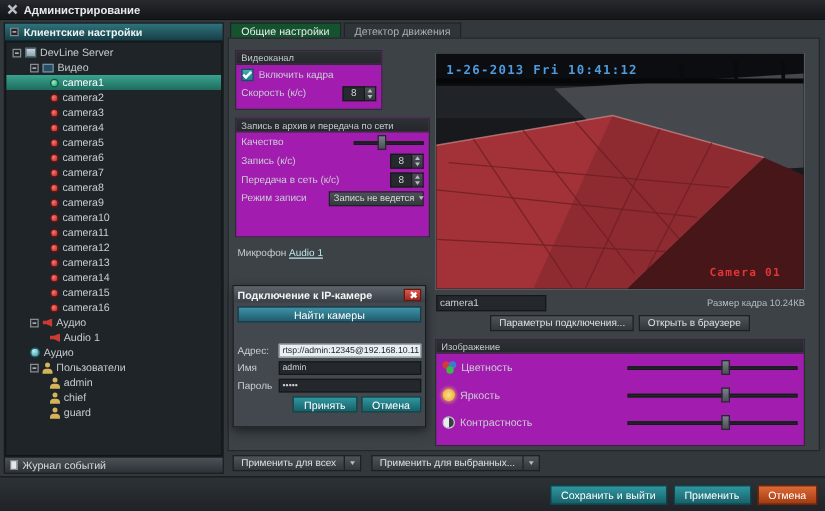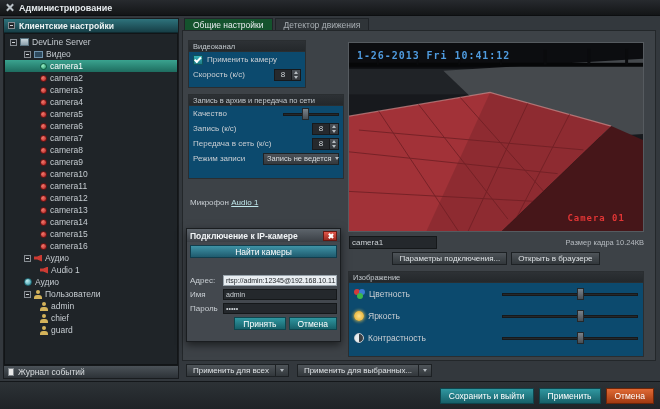--- a/index.html
+++ b/index.html
@@ -38,21 +38,21 @@
   .person-icon::after{content:'';position:absolute;bottom:0;left:0;width:8px;height:4px;border-radius:3px 3px 0 0;background:#d4b35a}
   .log-icon{width:6px;height:8px;flex:none;background:#e8e8e8;border:1px solid #7d8setting287;border:1px solid #81878c}
 
   
   .tabs{position:absolute;left:184px;top:18px;height:13px;display:flex;gap:2px}
   .tab{display:flex;align-items:center;padding:0 8px;font-size:8.5px;background:#2f3438;color:#aab0b5;border:1px solid #202428;border-bottom:none}
   .tab.active{background:#14532d;color:#e9edf0}
 
   
   .panel{position:absolute;left:182px;top:30px;width:474px;height:331px;background:#3d4247;border:1px solid #23272a}
-  .group{position:absolute;border:1px solid #2a2e31;background:#0c4a6e}
+  .group{position:absolute;border:1px solid #2a2e31;background:#a21caf}
   .group-title{height:11px;background:linear-gradient(#2d3135,#24282b);display:flex;align-items:center;padding:0 4px;font-size:7.5px;color:#c3c9ce;border-bottom:1px solid #2a2e31;white-space:nowrap}
   .grow{display:flex;align-items:center;gap:4px;padding:0 4px;height:15px;font-size:8px;color:#c9ced3;justify-content:space-between;white-space:nowrap}
   .grow .lbl{flex:none}
 
   .checkbox{width:10px;height:10px;flex:none;background:linear-gradient(#38b2ba,#1c7a84);border:1px solid #0f535c;display:flex;align-items:center;justify-content:center}
   .checkbox::after{content:'';width:5px;height:2px;border-left:2px solid #fff;border-bottom:2px solid #fff;transform:rotate(-45deg) translate(0,-1px)}
 
   .spin{display:flex;align-items:stretch;height:12px}
   .spin .val{width:18px;background:#26292d;border:1px solid #17191c;color:#cfd4d8;font-size:8px;display:flex;align-items:center;justify-content:center}
   .spin .arrows{width:9px;display:flex;flex-direction:column;border:1px solid #17191c;border-left:none;background:linear-gradient(#4b5157,#34383c)}
@@ -248,39 +248,39 @@
   <div class="tab active">Общие настройки</div>
   <div class="tab">Детектор движения</div>
 </div>
 
 <div class="panel"></div>
 
 <div class="group" style="left:188px;top:40px;width:118px;height:48px">
   <div class="group-title">Видеоканал</div>
   <div class="grow" style="justify-content:flex-start">
     <span class="checkbox"></span>
-    <span class="lbl">Применить камеру</span>
+    <span class="lbl">Включить кадра</span>
   </div>
   <div class="grow">
     <span class="lbl">Скорость (к/с)</span>
     <span class="spin">
       <span class="val">8</span>
       <span class="arrows">
           <div>
             <i class="tri-up"></i>
           </div>
           <div>
             <i class="tri-dn"></i>
           </div>
         </span>
     </span>
   </div>
 </div>
 
-<div class="group" style="left:188px;top:94px;width:156px;height:85px">
+<div class="group" style="left:188px;top:94px;width:156px;height:96px">
   <div class="group-title">Запись в архив и передача по сети</div>
   <div class="grow">
     <span class="lbl">Качество</span>
     <span class="slider" style="width:56px">
         <span class="track"></span>
         <span class="handle" style="left:34%"></span>
       </span>
   </div>
   <div class="grow">
     <span class="lbl">Запись (к/с)</span>

